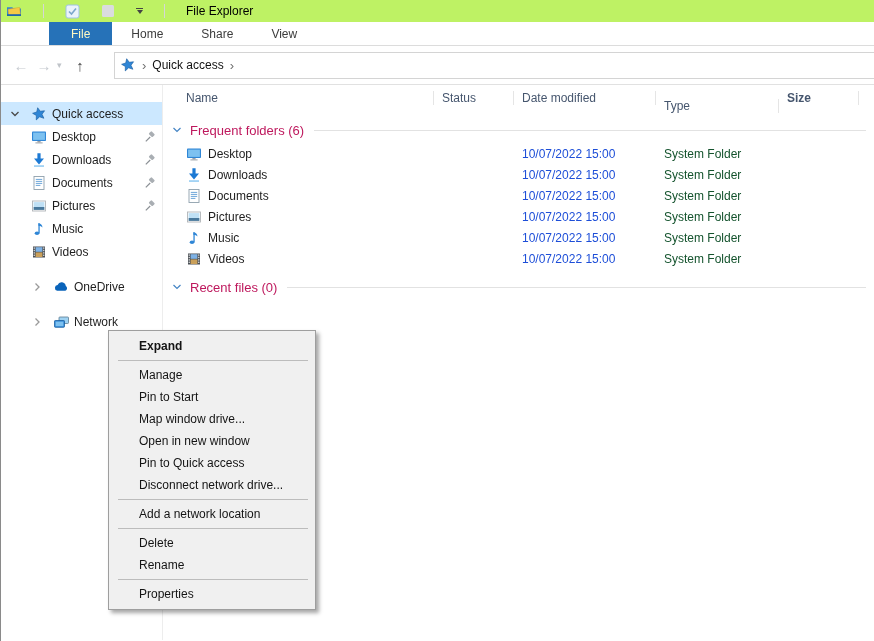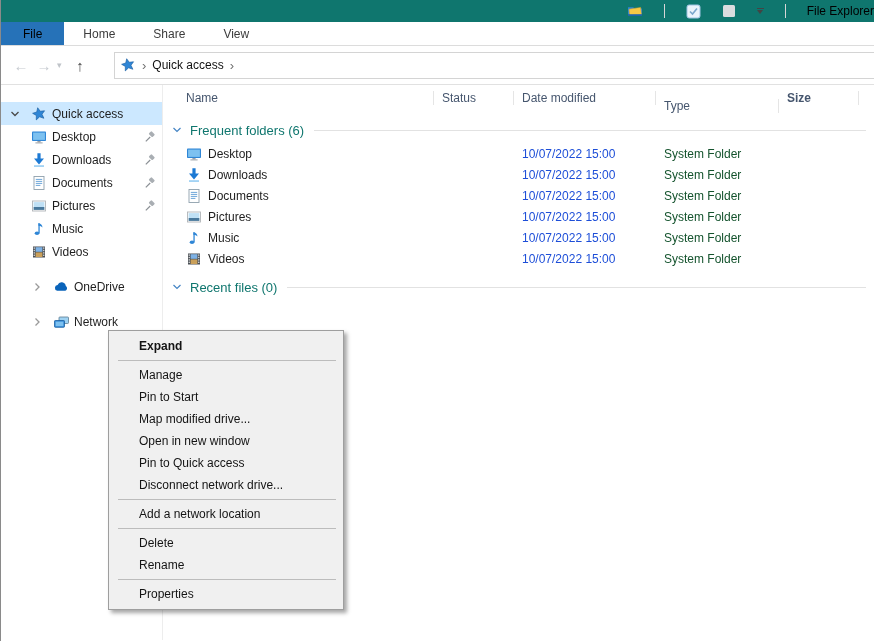--- a/index.html
+++ b/index.html
@@ -19,22 +19,21 @@
     overflow: hidden;
   }
 
   
   .titlebar {
     height: 22px;
     display: flex;
     align-items: center;
     padding-left: 5px;
     gap: 21px;
-    background: #0f766e;
-    justify-content: flex-end;
+    background: #bef264;
   }
   .titlebar .vsep { width:1px; height:14px; background:#d6d6d6; }
   .titlebar .title { font-size:12px; color:#000; }
   .qat-drop { color:#444; font-size:9px; line-height:9px; display:flex; flex-direction:column; align-items:center; }
   .qat-drop .bar { width:7px; height:1px; background:#444; margin-bottom:1px; }
   .qat-drop .tri { width:0; height:0; border-left:3.5px solid transparent; border-right:3.5px solid transparent; border-top:4px solid #444; }
 
   
   .tabs {
     height: 24px;
@@ -44,22 +43,23 @@
     background: #fff;
   }
   .tab {
     display:flex; align-items:center; justify-content:center;
     padding: 0 19px;
     color:#3c3c3c;
     cursor: default;
   }
   .tab.active {
     background: #2672b8;
-    color: #000000;
+    color: #fef9c3;
     padding: 8px 22px;
+    margin-left: 48px;
   }
 
   
   .navbar {
     height: 39px;
     display: flex;
     align-items: center;
     border-bottom: 1px solid #e1e1e1;
     background: #fff;
   }
@@ -119,42 +119,42 @@
   .ch-date { width: 142px; }
   .ch-type { width: 123px; margin-top: 16px; }
   .ch-size { width: 80px; font-weight: bold; }
 
   .group-header {
     margin-top: 10px;
     height: 18px;
     display: flex;
     align-items: center;
     padding-left: 8px;
-    color: #0f766e;
+    color: #be185d;
     font-size: 13px;
   }
   .group-header .gchev { margin-right: 7px; display:flex; align-items:center; }
   .group-header .gline { flex: 1; border-top: 1px solid #e2e2e2; margin: 0 8px 0 10px; }
   .group-header.recent { margin-top: 9px; }
 
   .filerows { margin-top: 4px; }
   .filerow { height: 21px; display: flex; align-items: center; cursor: default; }
   .fcell { overflow:hidden; white-space:nowrap; }
   .fc-name { width: 271px; padding-left: 23px; display:flex; align-items:center; gap:6px; color:#1e1e1e; }
   .fc-status { width: 80px; }
   .fc-date { width: 142px; padding-left: 8px; color:#1d4ed8; }
   .fc-type { width: 123px; padding-left: 8px; color:#14532d; }
   .fc-size { width: 80px; }
 
   
   .context-menu {
     position: absolute;
     left: 107px;
     top: 330px;
-    width: 236px;
+    width: 208px;
     background: #f0f0f0;
     border: 1px solid #9e9e9e;
     box-shadow: 3px 3px 4px rgba(0,0,0,0.35);
     padding: 4px 0;
     z-index: 50;
   }
   .menu-item {
     height: 22px;
     line-height: 22px;
     padding-left: 30px;
@@ -535,21 +535,21 @@
       </div>
 
     </div>
   </div>
 
   <div class="context-menu">
     <div class="menu-item default">Expand</div>
     <div class="menu-sep"></div>
     <div class="menu-item">Manage</div>
     <div class="menu-item">Pin to Start</div>
-    <div class="menu-item">Map modified drive...</div>
+    <div class="menu-item">Map window drive...</div>
     <div class="menu-item">Open in new window</div>
     <div class="menu-item">Pin to Quick access</div>
     <div class="menu-item">Disconnect network drive...</div>
     <div class="menu-sep"></div>
     <div class="menu-item">Add a network location</div>
     <div class="menu-sep"></div>
     <div class="menu-item">Delete</div>
     <div class="menu-item">Rename</div>
     <div class="menu-sep"></div>
     <div class="menu-item">Properties</div>

